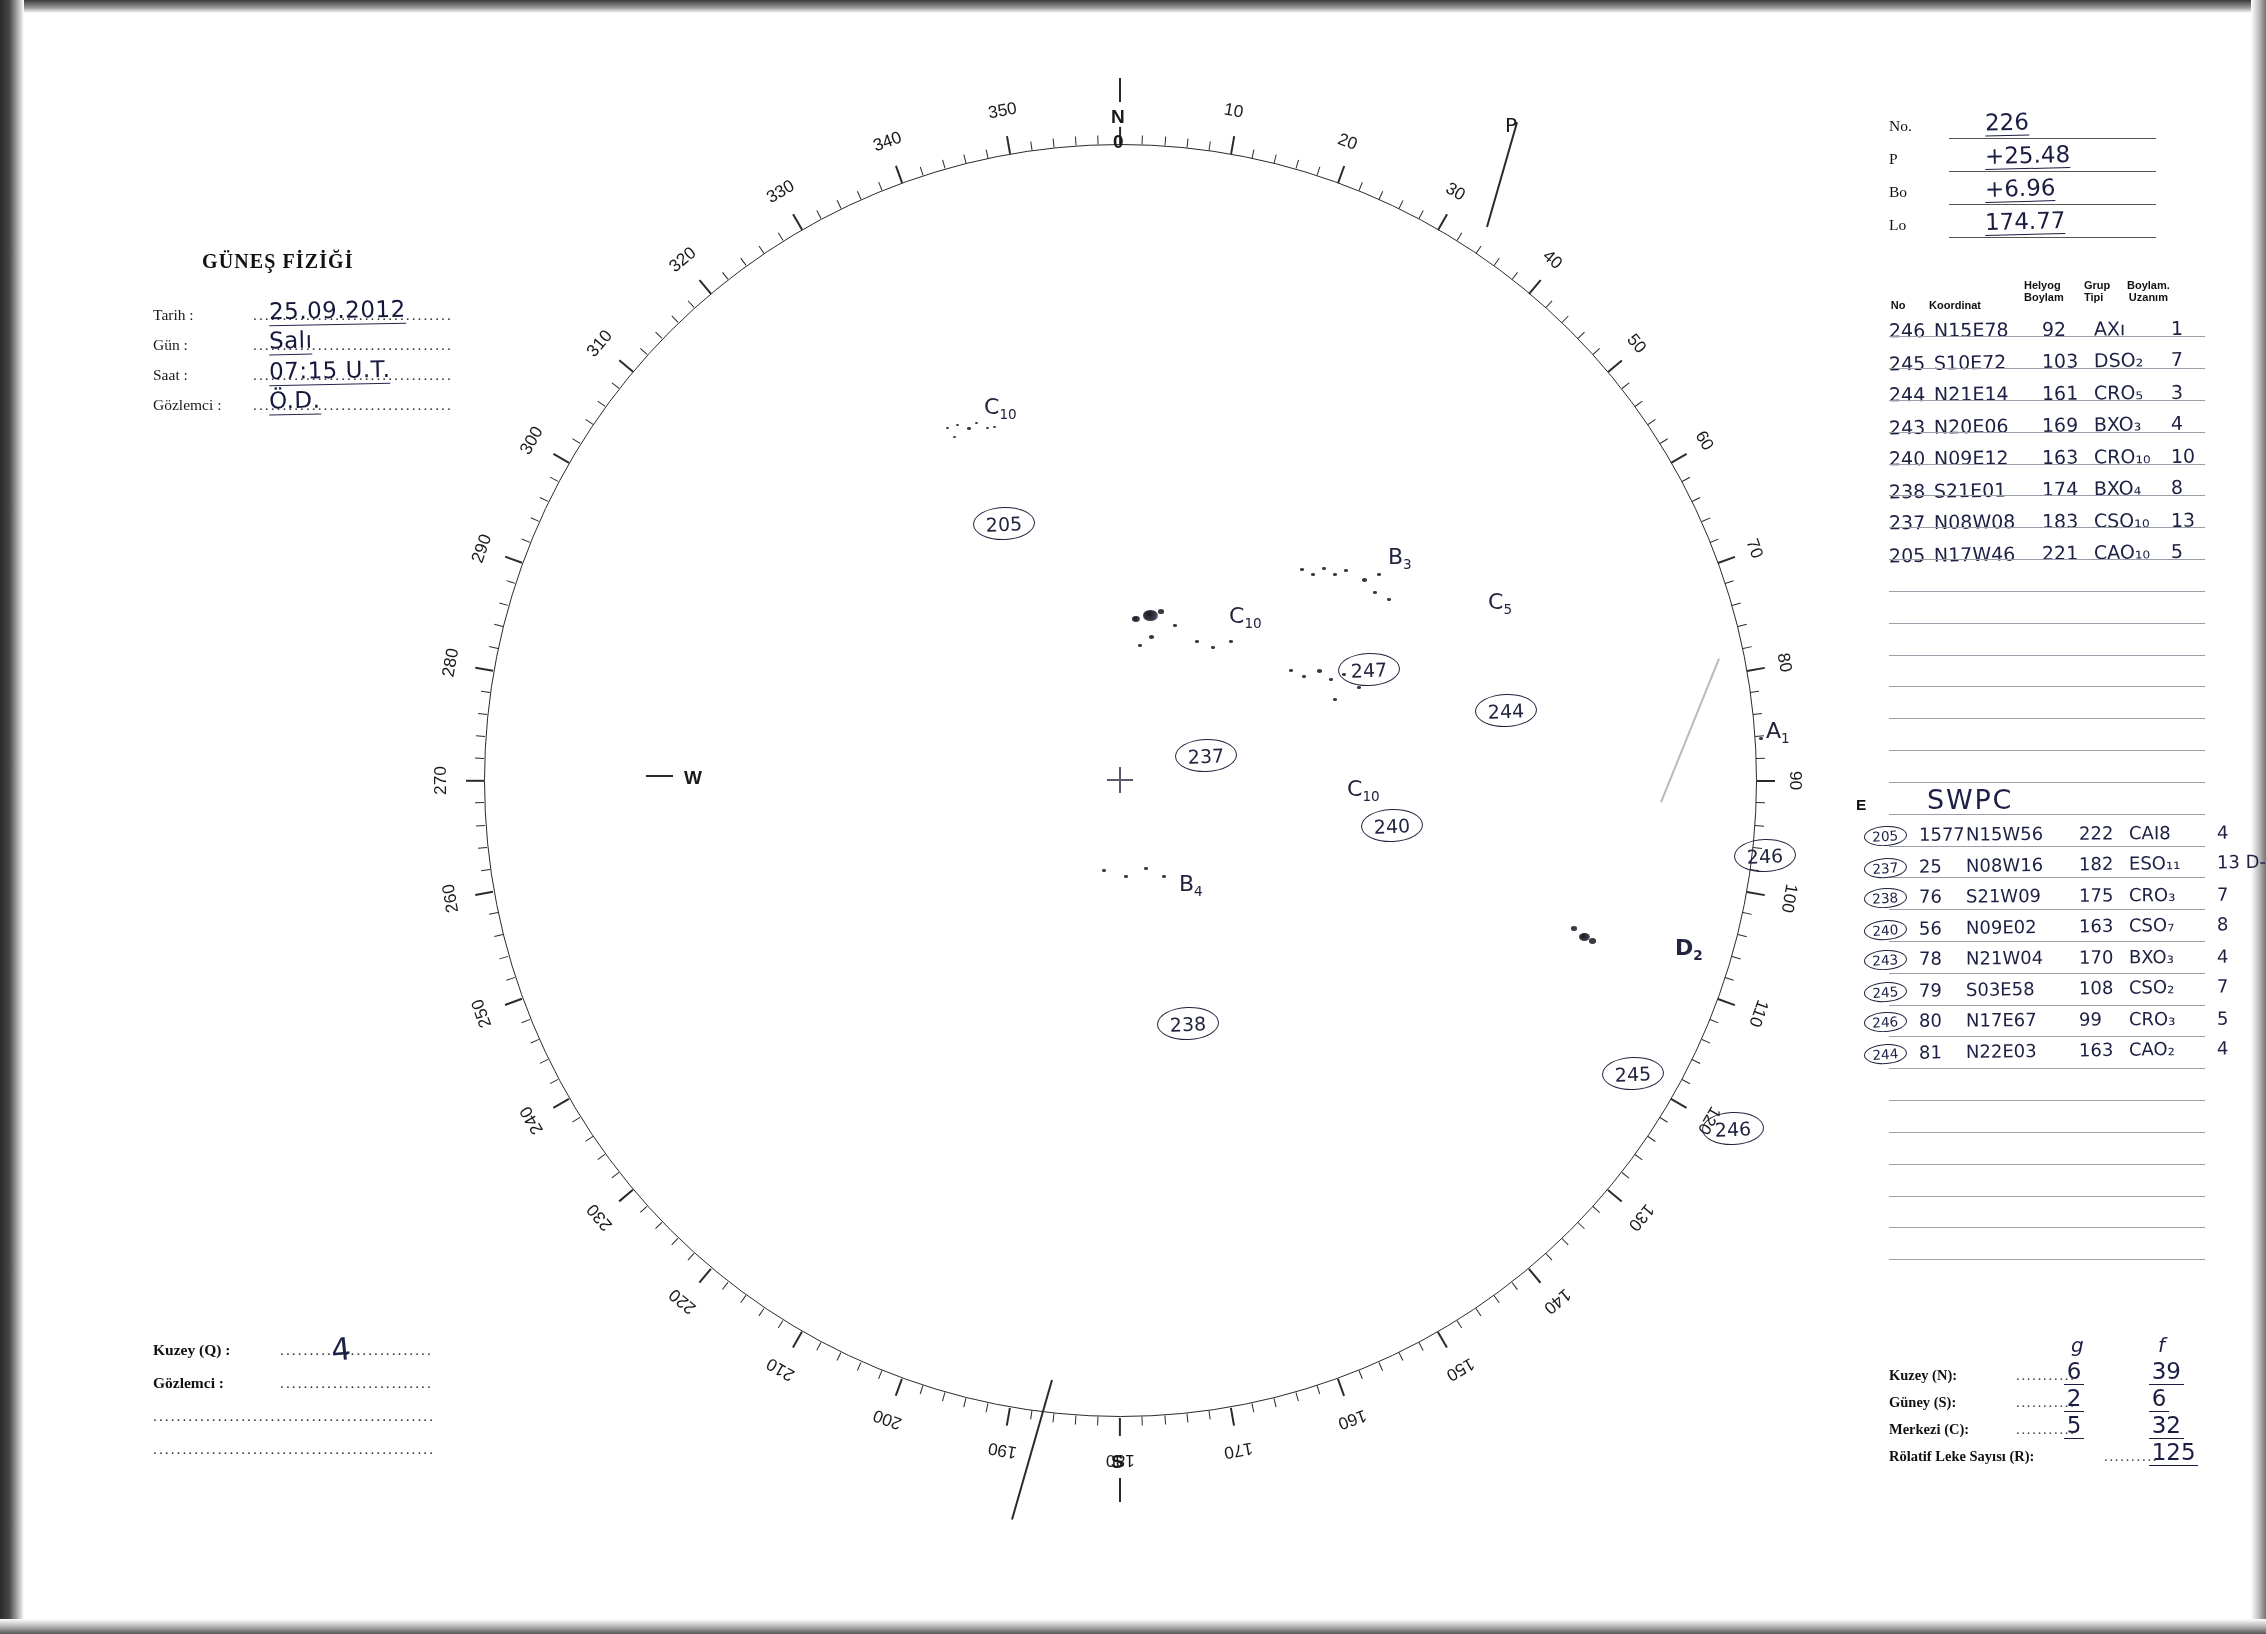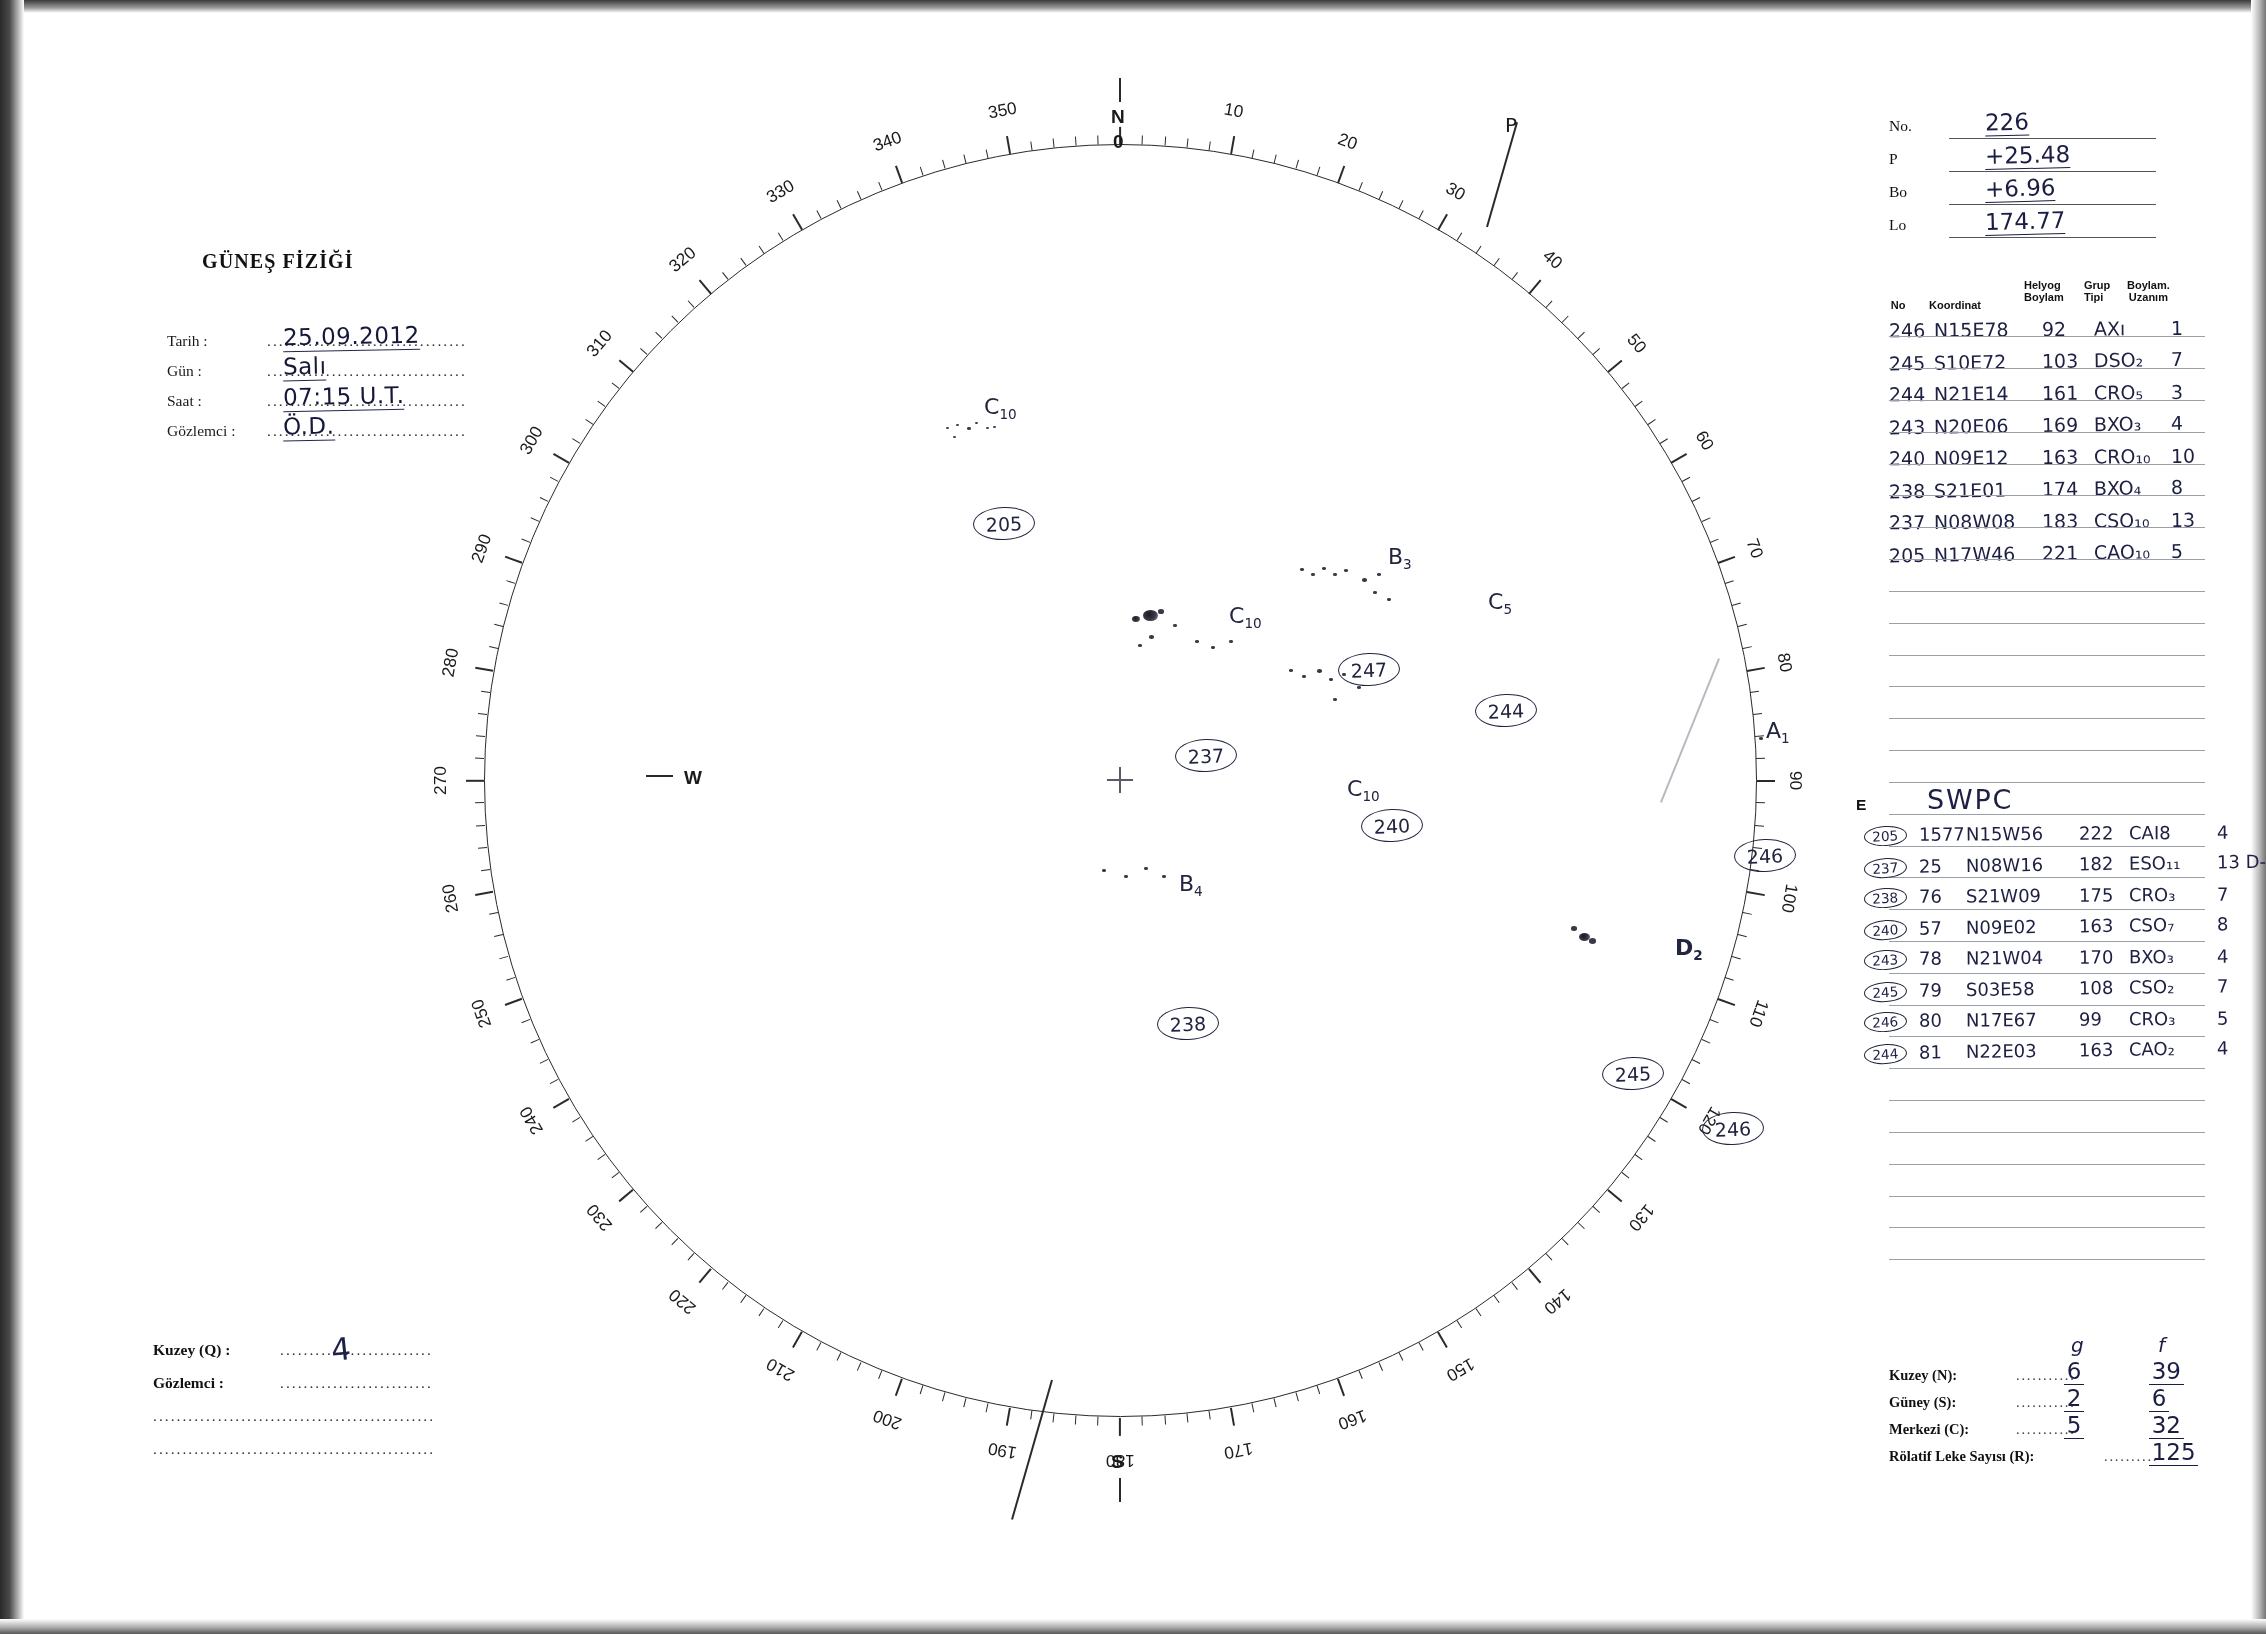--- a/index.html
+++ b/index.html
@@ -55,24 +55,23 @@
     left: 202px;
     top: 250px;
     font-size: 20px;
     font-weight: bold;
     letter-spacing: 1.1px;
   }
 
   
   #form-fields {
     position: absolute;
-    left: 167px;
+    left: 153px;
     top: 300px;
     width: 345px;
-    margin-top: 26px;
   }
   .ff-row {
     position: relative;
     height: 30px;
   }
   .ff-label {
     position: absolute;
     left: 0; top: 5.5px;
     font-size: 15.5px;
     color: #1a1a1a;
@@ -858,21 +857,21 @@
       <div class="sw-row" style="transform: rotate(-0.4deg);">
         <span class="sw-circ">238</span>
         <span class="sw-n">76</span>
         <span class="sw-co">S21W09</span>
         <span class="sw-bo">175</span>
         <span class="sw-ty">CRO₃</span>
         <span class="sw-uz">7</span>
       </div>
       <div class="sw-row" style="transform: rotate(-0.8deg);">
         <span class="sw-circ">240</span>
-        <span class="sw-n">57</span>
+        <span class="sw-n">56</span>
         <span class="sw-co">N09E02</span>
         <span class="sw-bo">163</span>
         <span class="sw-ty">CSO₇</span>
         <span class="sw-uz">8</span>
       </div>
       <div class="sw-row" style="transform: rotate(-0.4deg);">
         <span class="sw-circ">243</span>
         <span class="sw-n">78</span>
         <span class="sw-co">N21W04</span>
         <span class="sw-bo">170</span>

